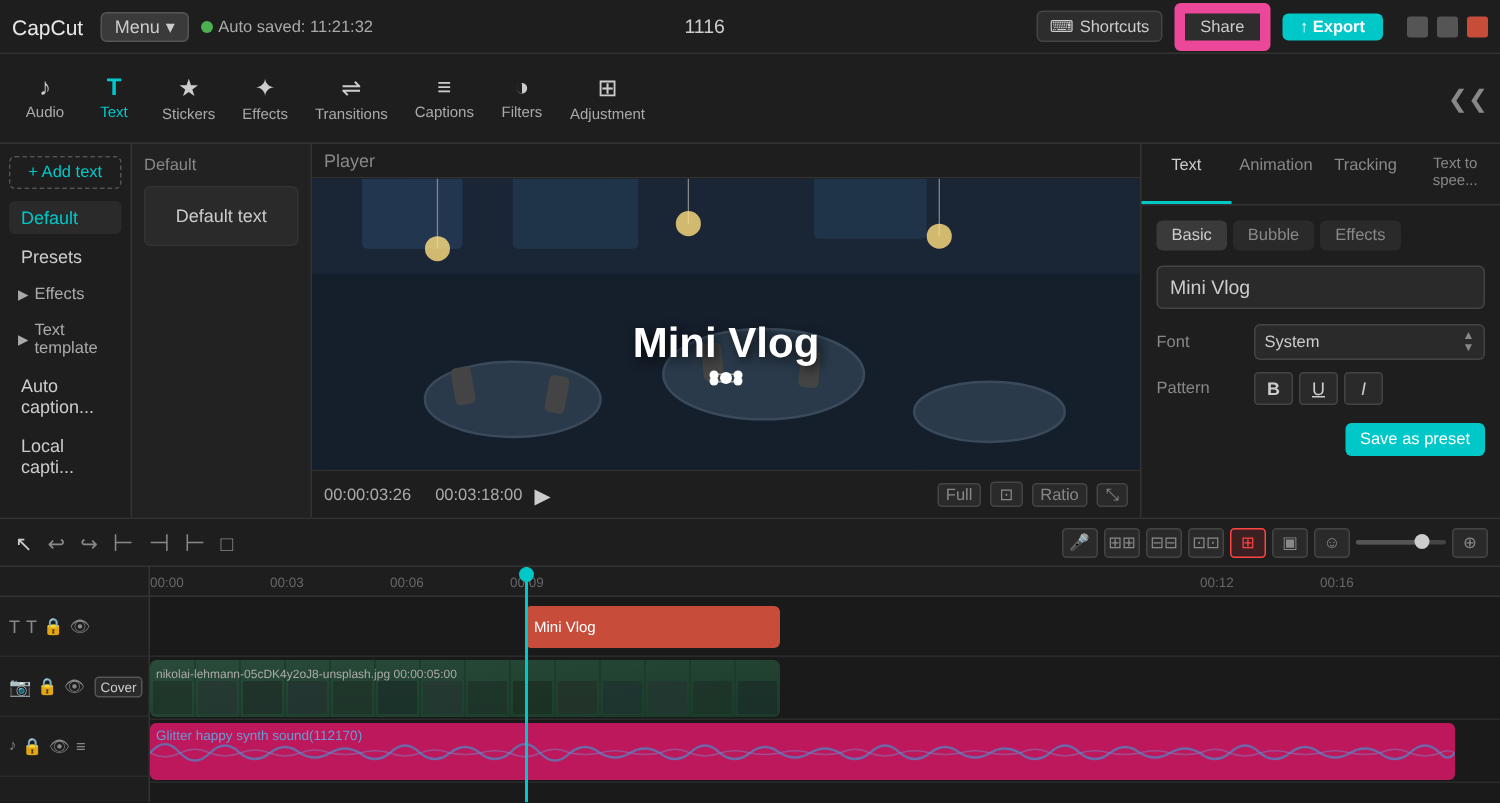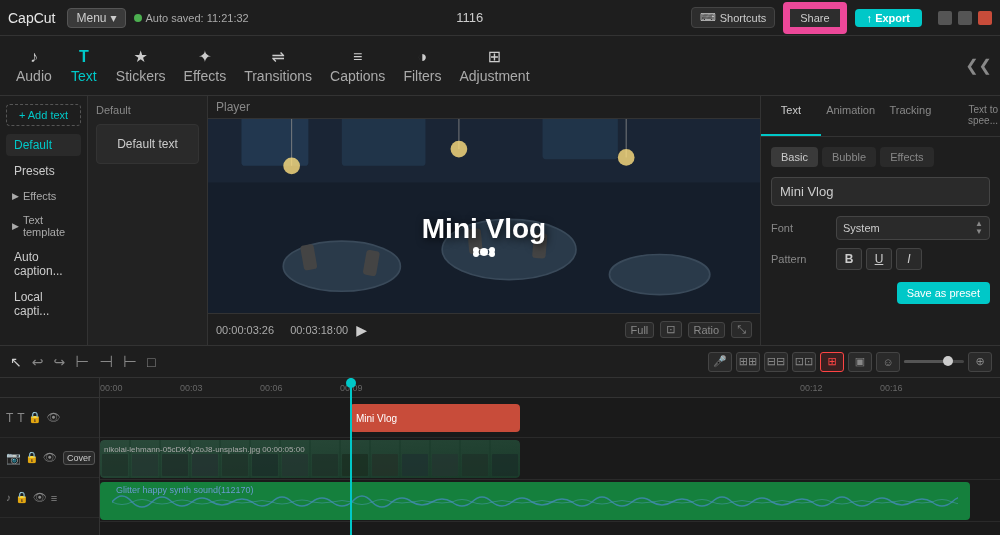--- a/index.html
+++ b/index.html
@@ -17,21 +17,21 @@
     .btn-share { background: #2d2d2d; border: 7px solid #ec4899; border-radius: 4px; color: #ccc; padding: 3px 10px; cursor: pointer; font-size: 11px; }
     .btn-export { background: #00c8c8; border: none; border-radius: 4px; color: #fff; padding: 3px 12px; cursor: pointer; font-size: 11px; font-weight: bold; }
     .win-controls { display: flex; gap: 6px; margin-left: 8px; }
     .win-btn { width: 14px; height: 14px; border-radius: 2px; background: #555; border: none; cursor: pointer; }
 
     
     .toolbar { background: #1e1e1e; border-bottom: 1px solid #333; height: 60px; display: flex; align-items: center; padding: 0 8px; gap: 2px; flex-shrink: 0; }
     .tool-item { display: flex; flex-direction: column; align-items: center; padding: 4px 8px; cursor: pointer; border-radius: 4px; gap: 2px; min-width: 44px; }
     .tool-item.active { color: #00c8c8; }
     .tool-icon { font-size: 16px; }
-    .tool-label { font-size: 14px; color: #aaa; text-align: center; }
+    .tool-label { font-size: 10px; color: #aaa; text-align: center; }
     .tool-item.active .tool-label { color: #00c8c8; }
     .toolbar-collapse { color: #888; cursor: pointer; margin-left: auto; font-size: 16px; }
 
     
     .main-area { display: flex; flex: 1; overflow: hidden; }
 
     
     .left-panel { width: 88px; background: #1e1e1e; border-right: 1px solid #333; display: flex; flex-direction: column; padding: 8px 6px; gap: 4px; flex-shrink: 0; }
     .add-text-btn { background: transparent; border: 1px dashed #555; color: #00c8c8; border-radius: 4px; padding: 4px 6px; font-size: 11px; cursor: pointer; text-align: center; margin-bottom: 4px; }
     .left-panel-item { padding: 4px 8px; border-radius: 4px; cursor: pointer; font-size: 12px; color: #ccc; }
@@ -250,21 +250,21 @@
         <button class="player-ctrl-btn">⤡</button>
       </div>
     </div>
   </div>
 
   <div class="right-panel">
     <div class="right-panel-tabs">
       <div class="r-tab active">Text</div>
       <div class="r-tab">Animation</div>
       <div class="r-tab">Tracking</div>
-      <div class="r-tab" style="font-size:10px;text-align:right;">Text to spee...</div>
+      <div class="r-tab" style="font-size:10px;">Text to spee...</div>
     </div>
     <div class="right-panel-content">
       <div class="sub-tabs">
         <div class="sub-tab active">Basic</div>
         <div class="sub-tab">Bubble</div>
         <div class="sub-tab">Effects</div>
       </div>
       <input class="text-input-field" type="text" value="Mini Vlog" style="">
       <div class="prop-row">
         <span class="prop-label">Font</span>
@@ -405,21 +405,21 @@
               <rect x="302" y="14" width="26" height="22" rx="1" fill="#1e3030" opacity="0.7"></rect>
               <rect x="332" y="14" width="26" height="22" rx="1" fill="#243530" opacity="0.7"></rect>
               <rect x="362" y="14" width="26" height="22" rx="1" fill="#1e3028" opacity="0.7"></rect>
               <rect x="392" y="14" width="26" height="22" rx="1" fill="#1a2c28" opacity="0.7"></rect>
             </svg>
           </div>
         </div>
       </div>
 
       <div class="tl-track" style="height:42px;">
-        <div class="tl-clip" style="left:0px;width:870px;top:2px;height:38px;background:#15803d;padding:12px;border-radius:4px;overflow:hidden;">
+        <div class="tl-clip" style="left:0px;width:870px;top:2px;height:38px;background:#be185d;padding:0;border-radius:4px;overflow:hidden;">
           <svg width="870" height="38">
             <text x="4" y="11" font-size="9" fill="#6a9ad0" font-family="Arial">Glitter happy synth sound(112170)</text>
 
             <g opacity="0.7">
 
               <path d="M0,20 Q10,8 20,20 Q30,30 40,20 Q50,10 60,20 Q70,28 80,20 Q90,12 100,20 Q110,26 120,20 Q130,14 140,20 Q150,28 160,20 Q170,10 180,20 Q190,28 200,20 Q210,12 220,20 Q230,28 240,20 Q250,8 260,20 Q270,30 280,20 Q290,12 300,20 Q310,26 320,20 Q330,14 340,20 Q350,28 360,20 Q370,10 380,20 Q390,28 400,20 Q410,12 420,20 Q430,26 440,20 Q450,14 460,20 Q470,28 480,20 Q490,10 500,20 Q510,28 520,20 Q530,12 540,20 Q550,26 560,20 Q570,14 580,20 Q590,28 600,20 Q610,10 620,20 Q630,28 640,20 Q650,12 660,20 Q670,26 680,20 Q690,14 700,20 Q710,28 720,20 Q730,10 740,20 Q750,28 760,20 Q770,12 780,20 Q790,26 800,20 Q810,14 820,20 Q830,28 840,20 Q850,10 860,20 Q865,26 870,20" stroke="#4a8ac8" stroke-width="1.5" fill="none"></path>
               <path d="M0,20 Q10,25 20,20 Q30,15 40,20 Q50,24 60,20 Q70,16 80,20 Q90,24 100,20 Q110,16 120,20 Q130,22 140,20 Q150,17 160,20 Q170,24 180,20 Q190,16 200,20 Q210,22 220,20 Q230,17 240,20 Q250,25 260,20 Q270,15 280,20 Q290,22 300,20 Q310,17 320,20 Q330,22 340,20 Q350,15 360,20 Q370,24 380,20 Q390,17 400,20 Q410,22 420,20 Q430,17 440,20 Q450,22 460,20 Q470,15 480,20 Q490,24 500,20 Q510,17 520,20 Q530,22 540,20 Q550,17 560,20 Q570,22 580,20 Q590,15 600,20 Q610,24 620,20 Q630,17 640,20 Q650,22 660,20 Q670,17 680,20 Q690,22 700,20 Q710,15 720,20 Q730,24 740,20 Q750,17 760,20 Q770,22 780,20 Q790,17 800,20 Q810,22 820,20 Q830,15 840,20 Q850,24 860,20 Q865,17 870,20" stroke="#6aaaee" stroke-width="1" fill="none" opacity="0.5"></path>
             </g>
           </svg>
         </div>

